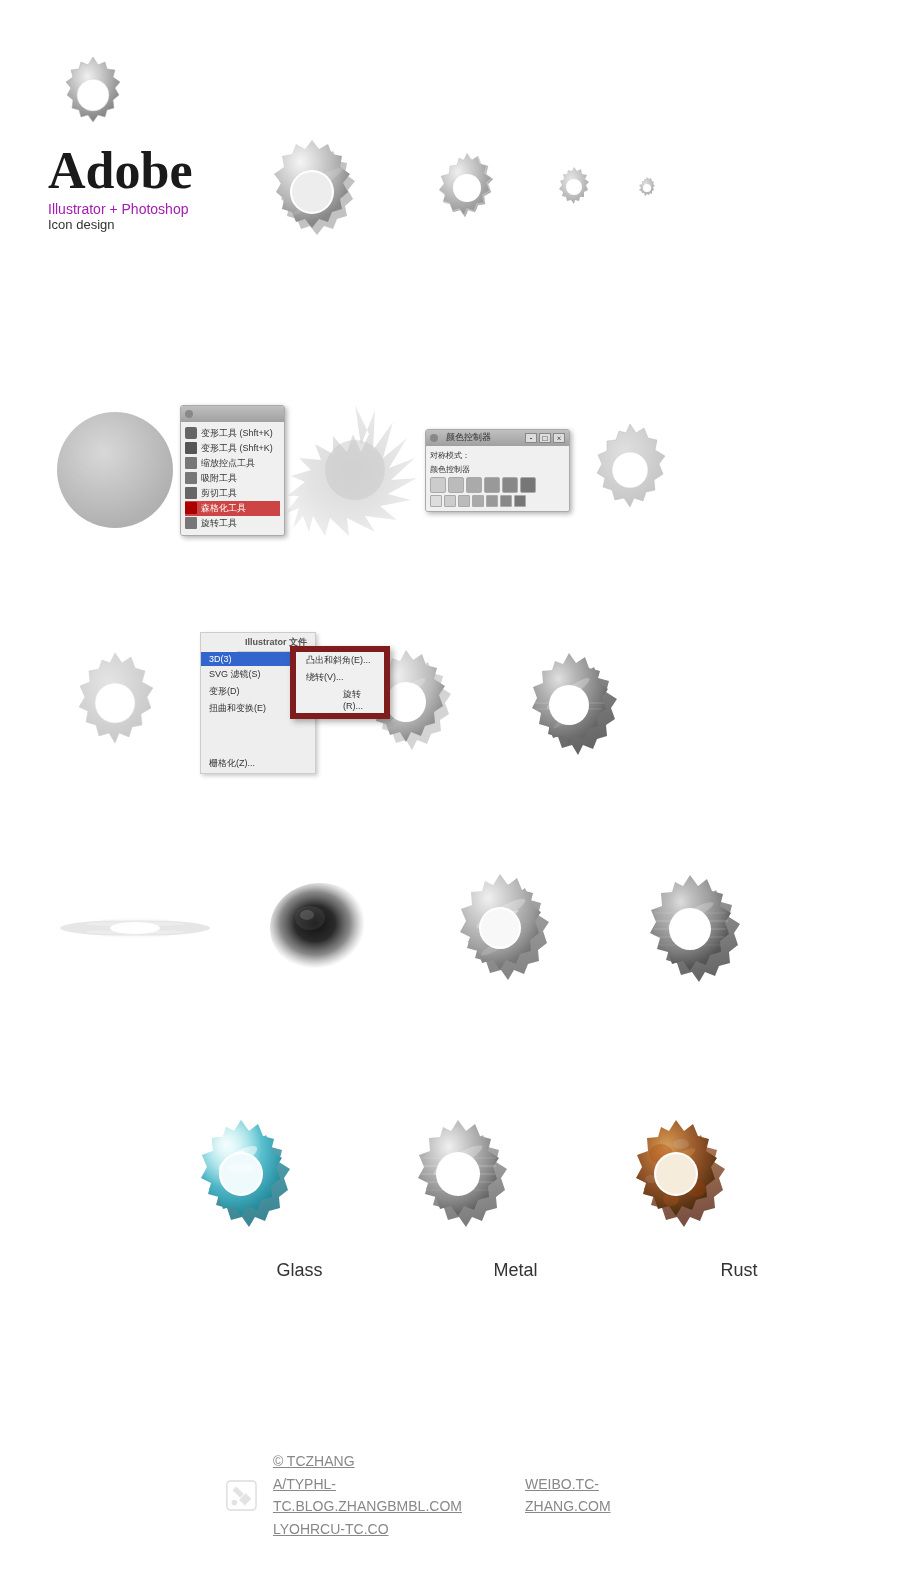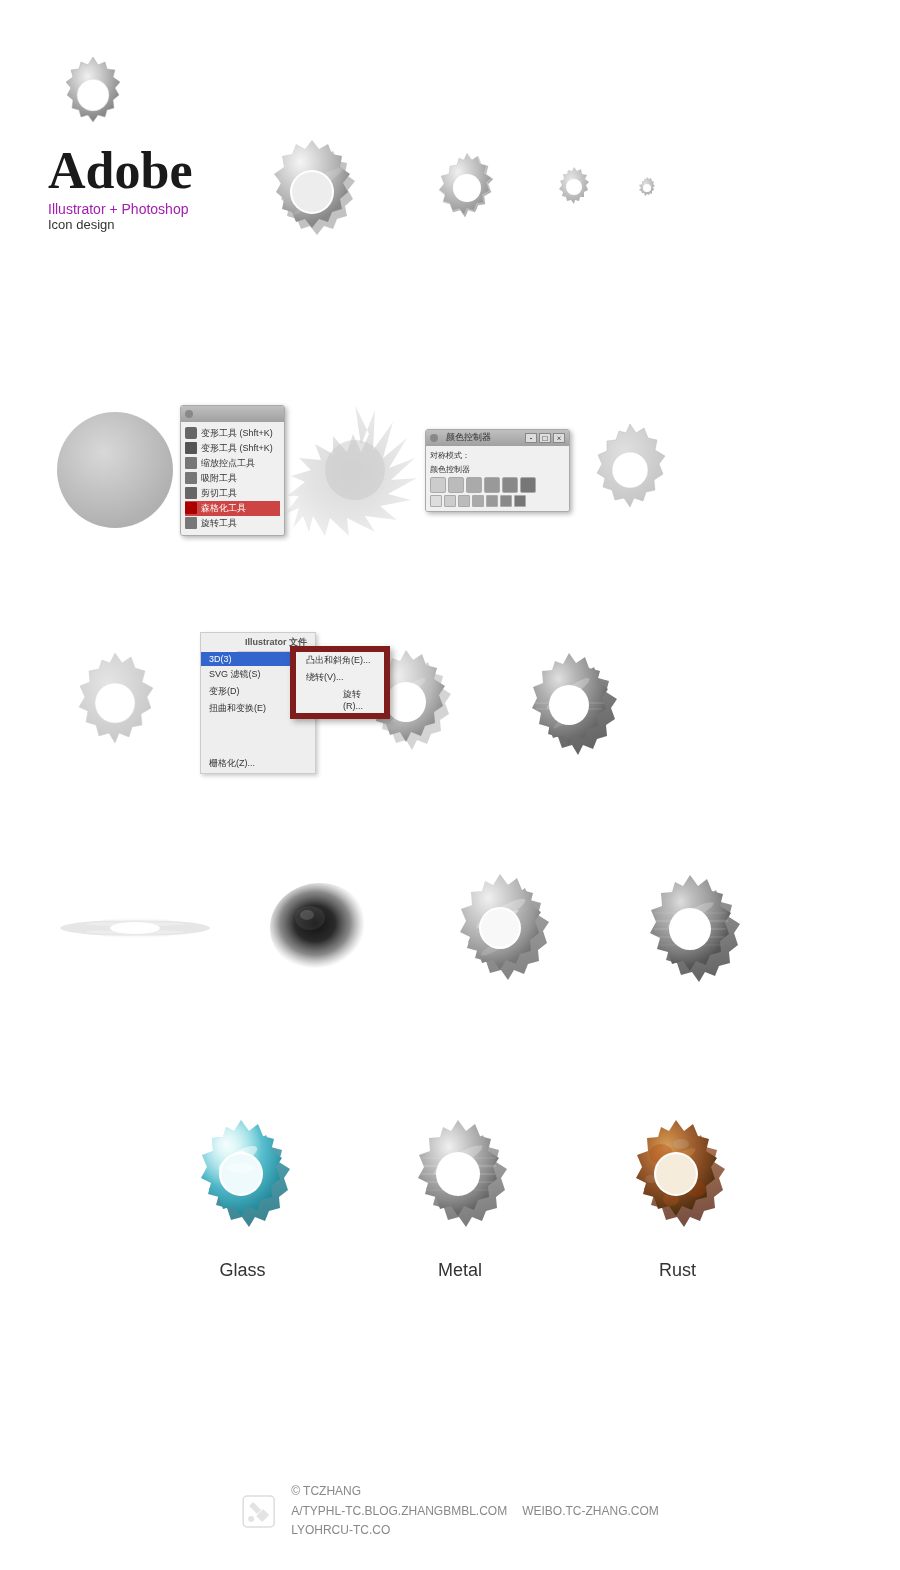--- a/index.html
+++ b/index.html
@@ -108,21 +108,21 @@
     .final-gears-row {
       display: flex;
       gap: 60px;
       align-items: flex-start;
       justify-content: center;
     }
 
     .final-gear-item {
       display: flex;
       flex-direction: column;
-      align-items: center;
+      align-items: flex-end;
       gap: 10px;
     }
 
     .final-gear-label {
       font-size: 18px;
       color: #333;
       font-family: Arial, sans-serif;
       font-weight: normal;
     }
 
@@ -137,24 +137,25 @@
       gap: 15px;
     }
 
     .footer-logo {
       width: 35px;
       height: 35px;
       opacity: 0.4;
     }
 
     .footer-text {
-      font-size: 12px;
+      font-size: 14px;
       color: #888;
       font-family: Arial, sans-serif;
       line-height: 1.6;
+      text-decoration: underline;
     }
 
     
     .dialog-box {
       border: 1px solid #aaa;
       background: #e8e8e8;
       border-radius: 3px;
       overflow: hidden;
       box-shadow: 2px 2px 5px rgba(0,0,0,0.3);
     }

